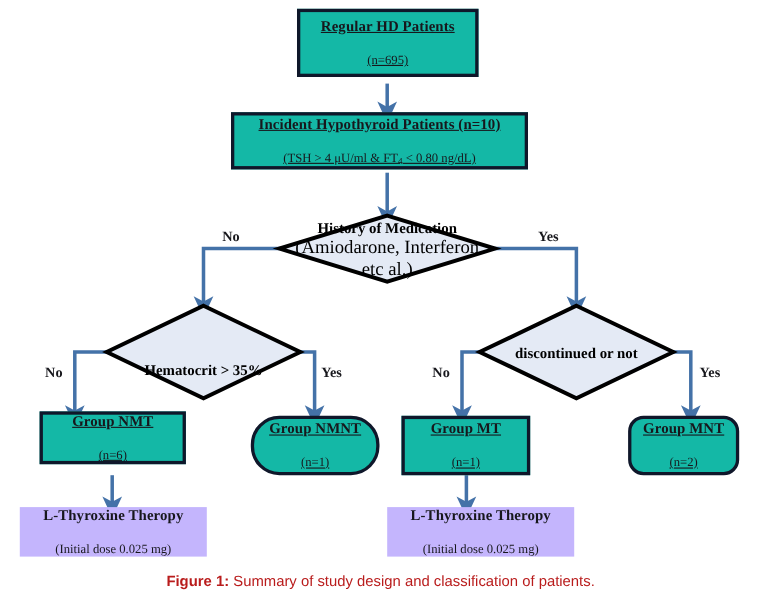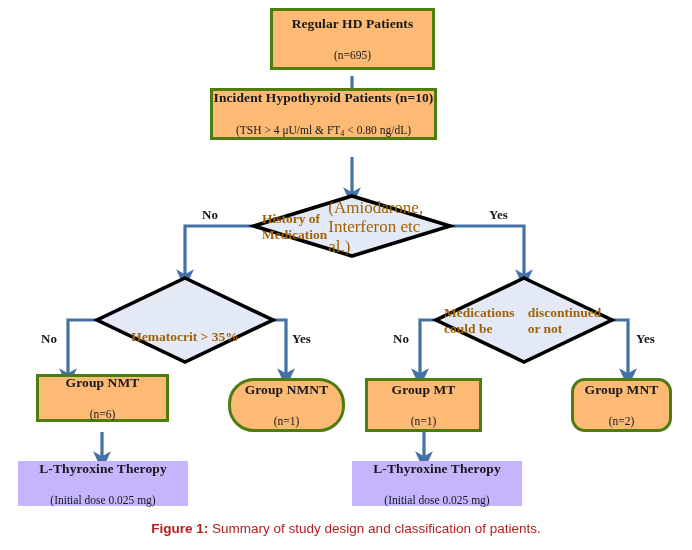--- a/index.html
+++ b/index.html
@@ -38,35 +38,36 @@
     font-size: 13.5px;
     letter-spacing: .1px;
     white-space: nowrap;
   }
   .node .l2 {
     font-size: 11.5px;
     white-space: nowrap;
     margin-top: 18px;
   }
   .proc {
-    background: #fdba74;
-    border: 3px solid #4d7c0f;
+    background: #14b8a6;
+    border: 3px solid #0f172a;
+    text-decoration: underline;
   }
   .therapy {
     background: #c4b5fd;
     border: none;
   }
   .diamond-label {
     position: absolute;
     display: flex;
-    flex-direction: row;
+    flex-direction: column;
     align-items: center;
     justify-content: center;
-    text-align: left;
-    color: #a16207;
+    text-align: center;
+    color: #000000;
     pointer-events: none;
     line-height: 1.15;
   }
   .edge-label {
     position: absolute;
     font-weight: bold;
     font-size: 13px;
     color: #17171c;
     white-space: nowrap;
   }
@@ -114,36 +115,35 @@
       <polygon points="185,278 273,320 185,362 97,320"></polygon>
       <polygon points="524,278 612,320 524,362 436,320"></polygon>
     </g>
   </svg>
 
   <div class="node proc" style="left:270px; top:8px; width:165px; height:62px;">
     <span class="l1">Regular HD Patients</span>
     <span class="l2">(n=695)</span>
   </div>
 
-  <div class="node proc" style="left:210px; top:88px; width:227px; height:52px;">
+  <div class="node proc" style="left:210px; top:102px; width:270px; height:52px;">
     <span class="l1">Incident Hypothyroid Patients (n=10)</span>
     <span class="l2"><span>(TSH &gt; 4 μU/ml &amp; FT</span><sub>4</sub><span> &lt; 0.80 ng/dL)</span></span>
   </div>
 
   <div class="diamond-label" style="left:262px; top:210px; width:180px; height:34px;">
     <span class="l1" style="font-weight:bold; font-size:13.5px;">History of Medication</span>
     <span class="l2" style="font-size:17px;">(Amiodarone, Interferon etc al.)</span>
   </div>
 
   <div class="diamond-label" style="left:105px; top:322px; width:160px; height:30px;">
     <span class="l1" style="font-weight:bold; font-size:13.5px;">Hematocrit &gt; 35%</span>
   </div>
 
   <div class="diamond-label" style="left:444px; top:303px; width:160px; height:36px;">
-    <span class="l1" style="font-weight:bold; font-size:13.5px;">Medications could be</span>
     <span class="l1" style="font-weight:bold; font-size:13.5px;">discontinued or not</span>
   </div>
 
   <div class="edge-label" style="left:202px; top:207px;">No</div>
   <div class="edge-label" style="left:489px; top:207px;">Yes</div>
   <div class="edge-label" style="left:41px; top:331px;">No</div>
   <div class="edge-label" style="left:292px; top:331px;">Yes</div>
   <div class="edge-label" style="left:393px; top:331px;">No</div>
   <div class="edge-label" style="left:636px; top:331px;">Yes</div>
 

